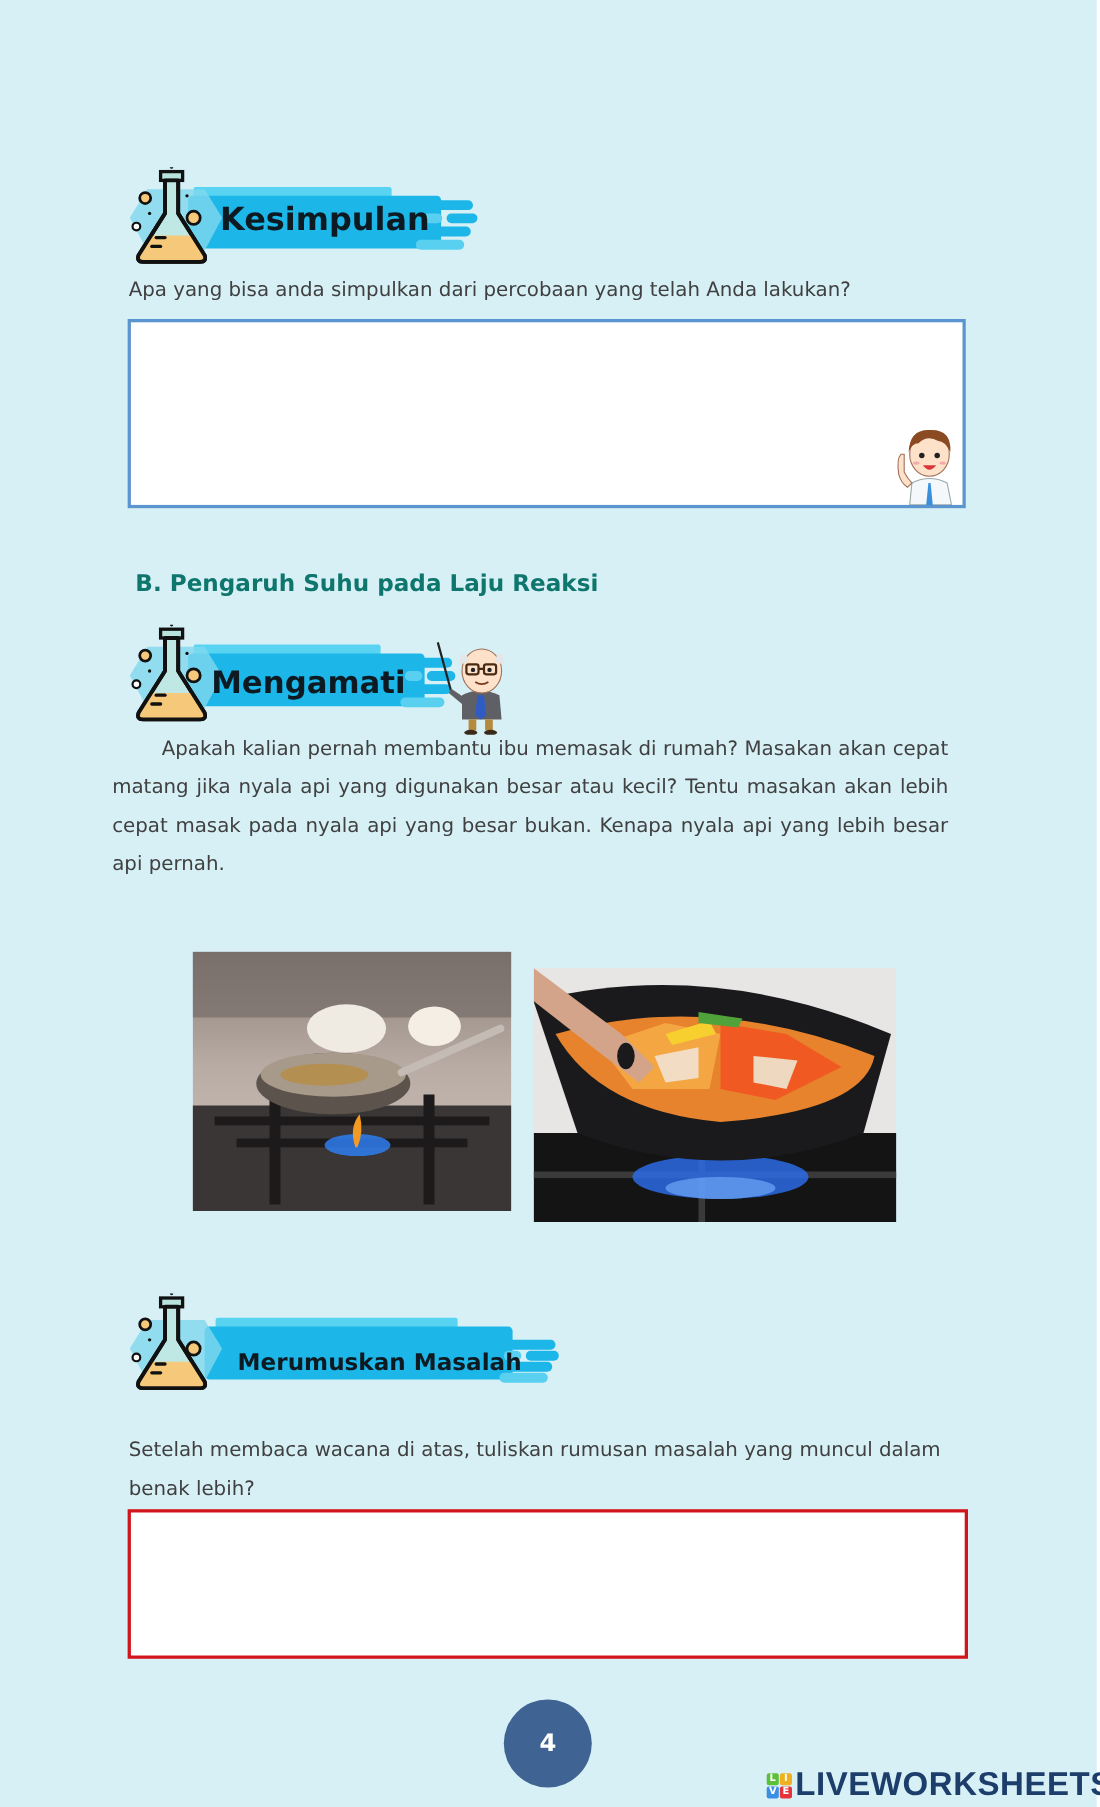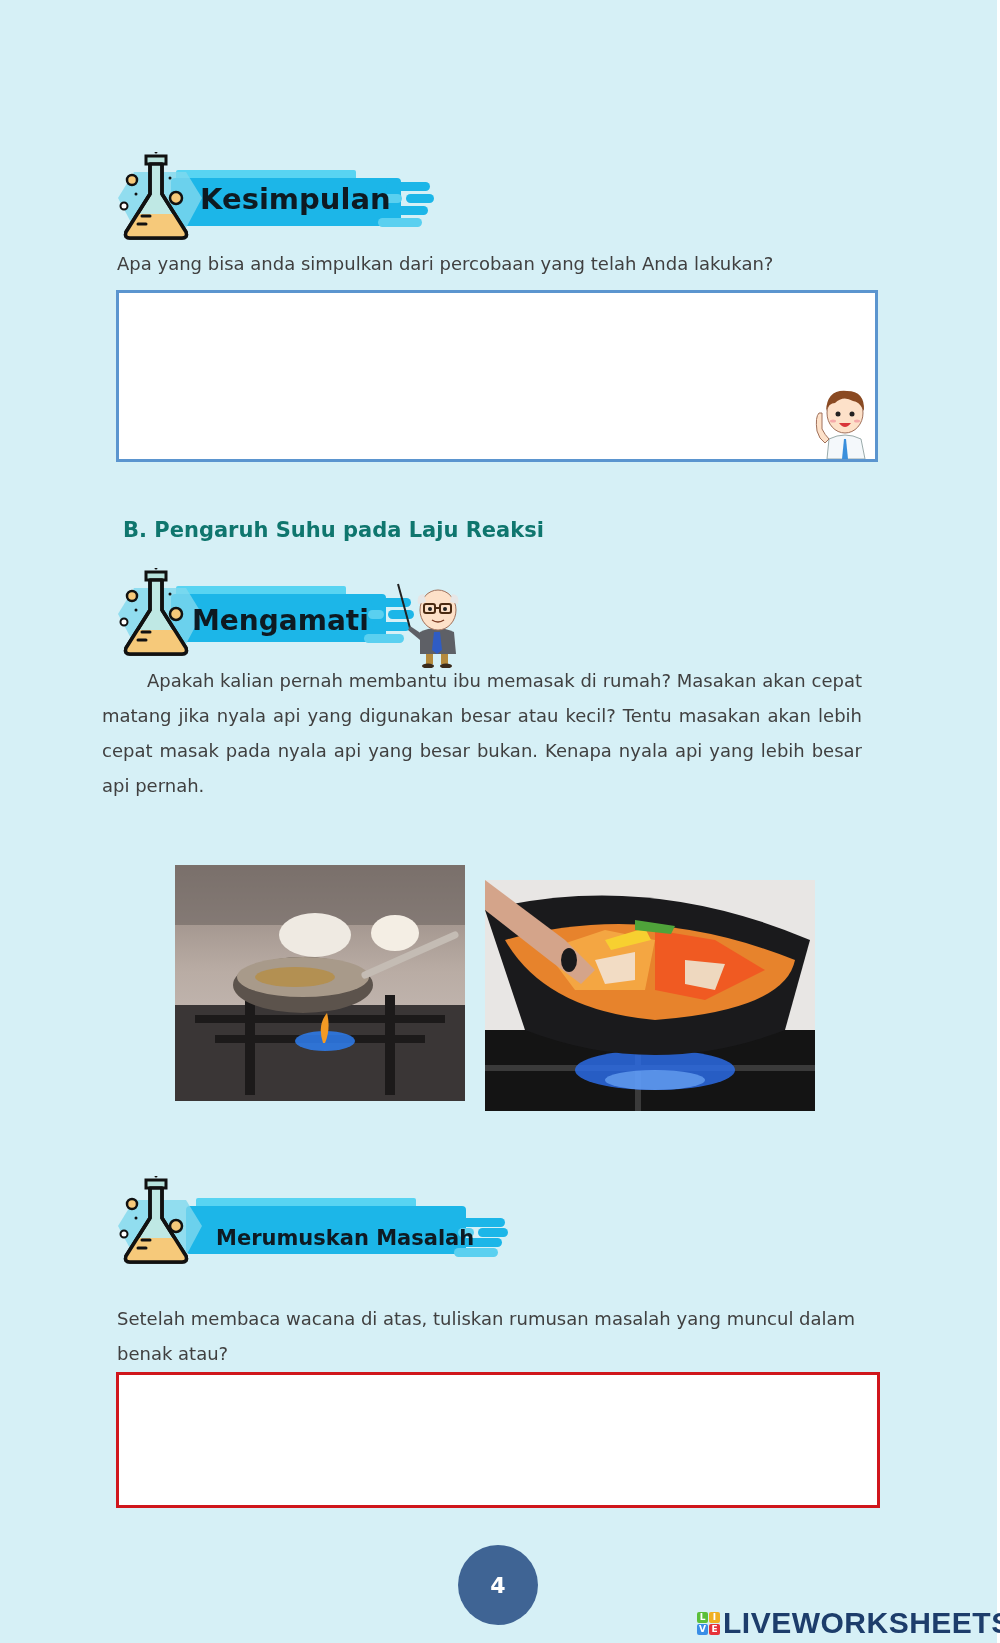--- a/index.html
+++ b/index.html
@@ -218,21 +218,21 @@
     <circle cx="16" cy="28" r="5" fill="#f6c97a" stroke="#111" stroke-width="2.5"></circle>
     <circle cx="60" cy="50" r="6" fill="#f6c97a" stroke="#111" stroke-width="2.5"></circle>
     <circle cx="8" cy="58" r="3.5" fill="#fff" stroke="#111" stroke-width="2"></circle>
     <circle cx="40" cy="0" r="1.5" fill="#111"></circle>
     <circle cx="20" cy="42" r="1.5" fill="#111"></circle>
   </svg>
   <div class="title" style="left:100px; top:46px; font-size:21px;">Merumuskan Masalah</div>
 </div>
 
 <div class="text" style="left:117px; top:1301px;">Setelah membaca wacana di atas, tuliskan rumusan masalah yang muncul dalam</div>
-<div class="text" style="left:117px; top:1336px;">benak atau?</div>
+<div class="text" style="left:117px; top:1336px;">benak lebih?</div>
 
 <div class="answer-box" style="left:116px; top:1372px; width:764px; height:136px; border:3px solid #d0161c;">
   <textarea value="" style=""></textarea>
 </div>
 
 <div class="page-num">
   <span>4</span>
 </div>
 
 <div class="lw-logo">

